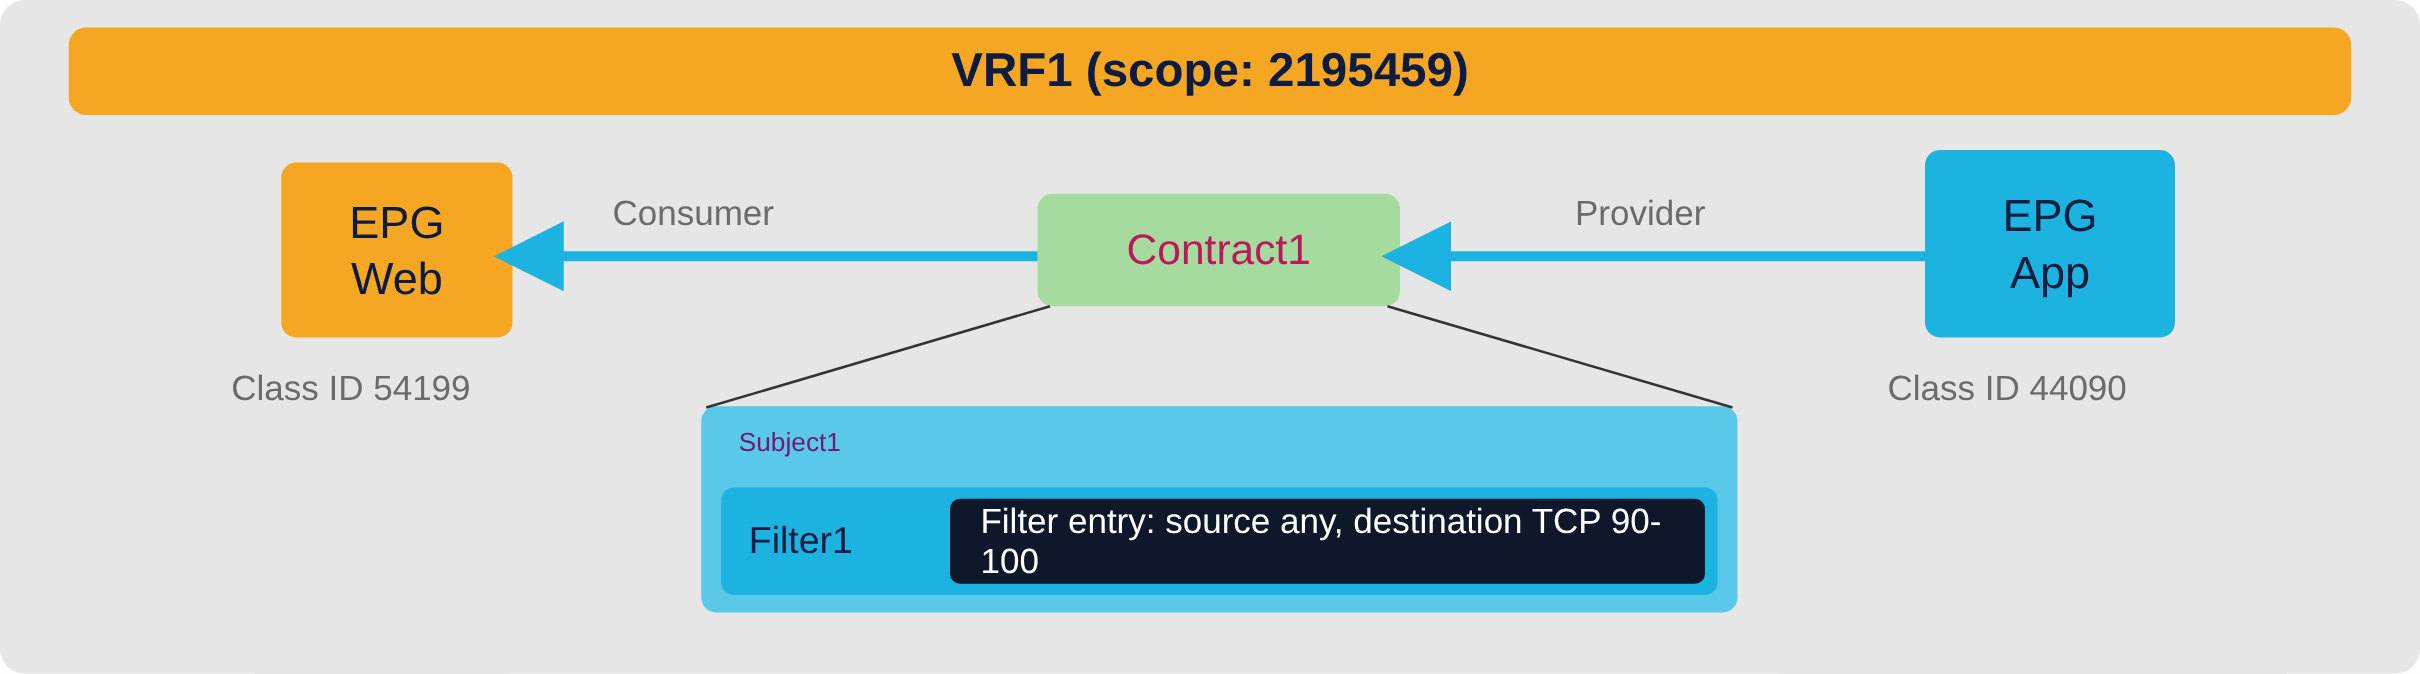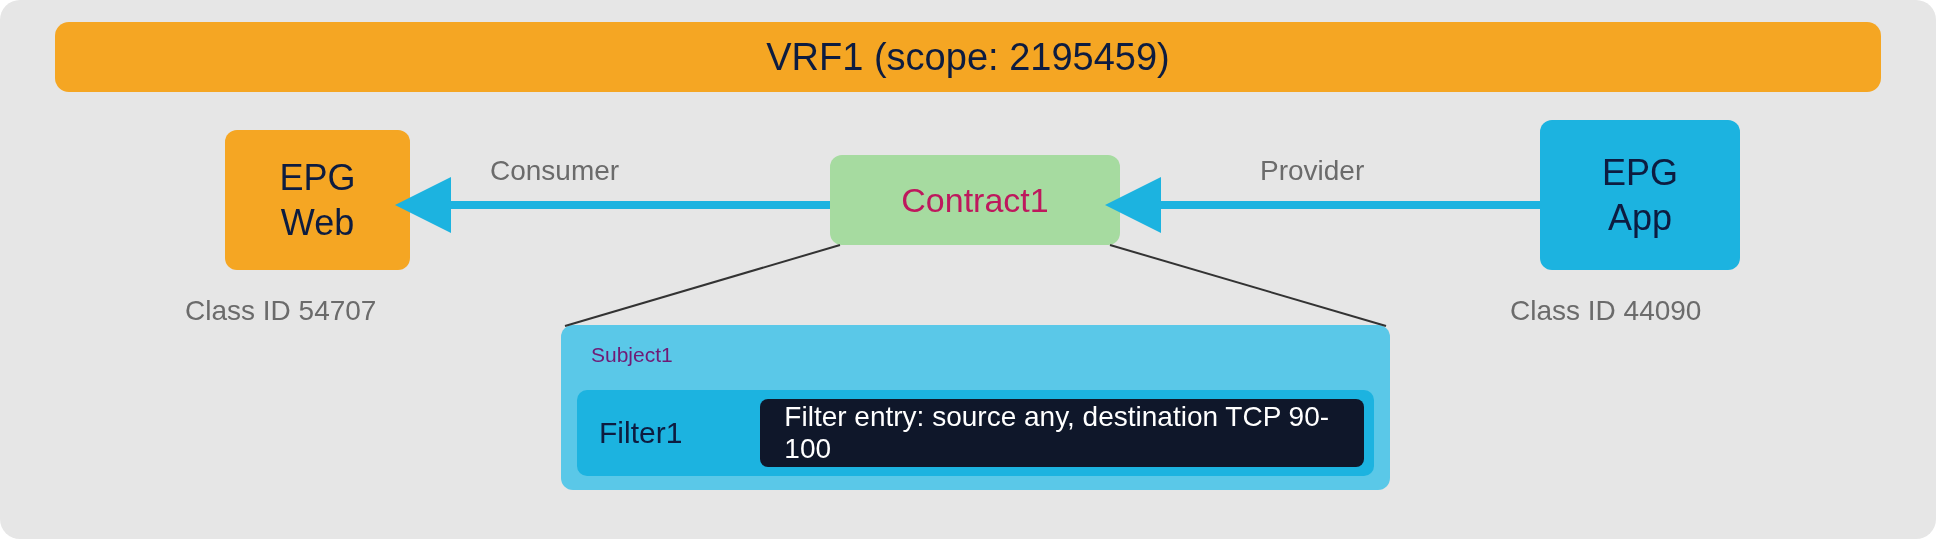--- a/index.html
+++ b/index.html
@@ -28,21 +28,21 @@
     height: 70px;
     background: #f5a623;
     border-radius: 14px;
     display: flex;
     align-items: center;
     justify-content: center;
   }
   .vrf-text {
     font-size: 38px;
     color: #0d1c40;
-    font-weight: 400;
+    font-weight: 700;
   }
 
   
   .box {
     position: absolute;
     display: flex;
     align-items: center;
     justify-content: center;
     border-radius: 12px;
     text-align: center;
@@ -173,21 +173,21 @@
   <div class="vrf-banner">
     <span class="vrf-text">VRF1 (scope: 2195459)</span>
   </div>
 
   <div class="box epg-web">
     <div class="multiline">
       <span>EPG</span><br>
       <span>Web</span>
     </div>
   </div>
-  <div class="label classid-web">Class ID 54707</div>
+  <div class="label classid-web">Class ID 54199</div>
 
   <div class="box contract">
     <span class="contract-text">Contract1</span>
   </div>
 
   <div class="box epg-app">
     <div class="multiline">
       <span>EPG</span><br>
       <span>App</span>
     </div>

